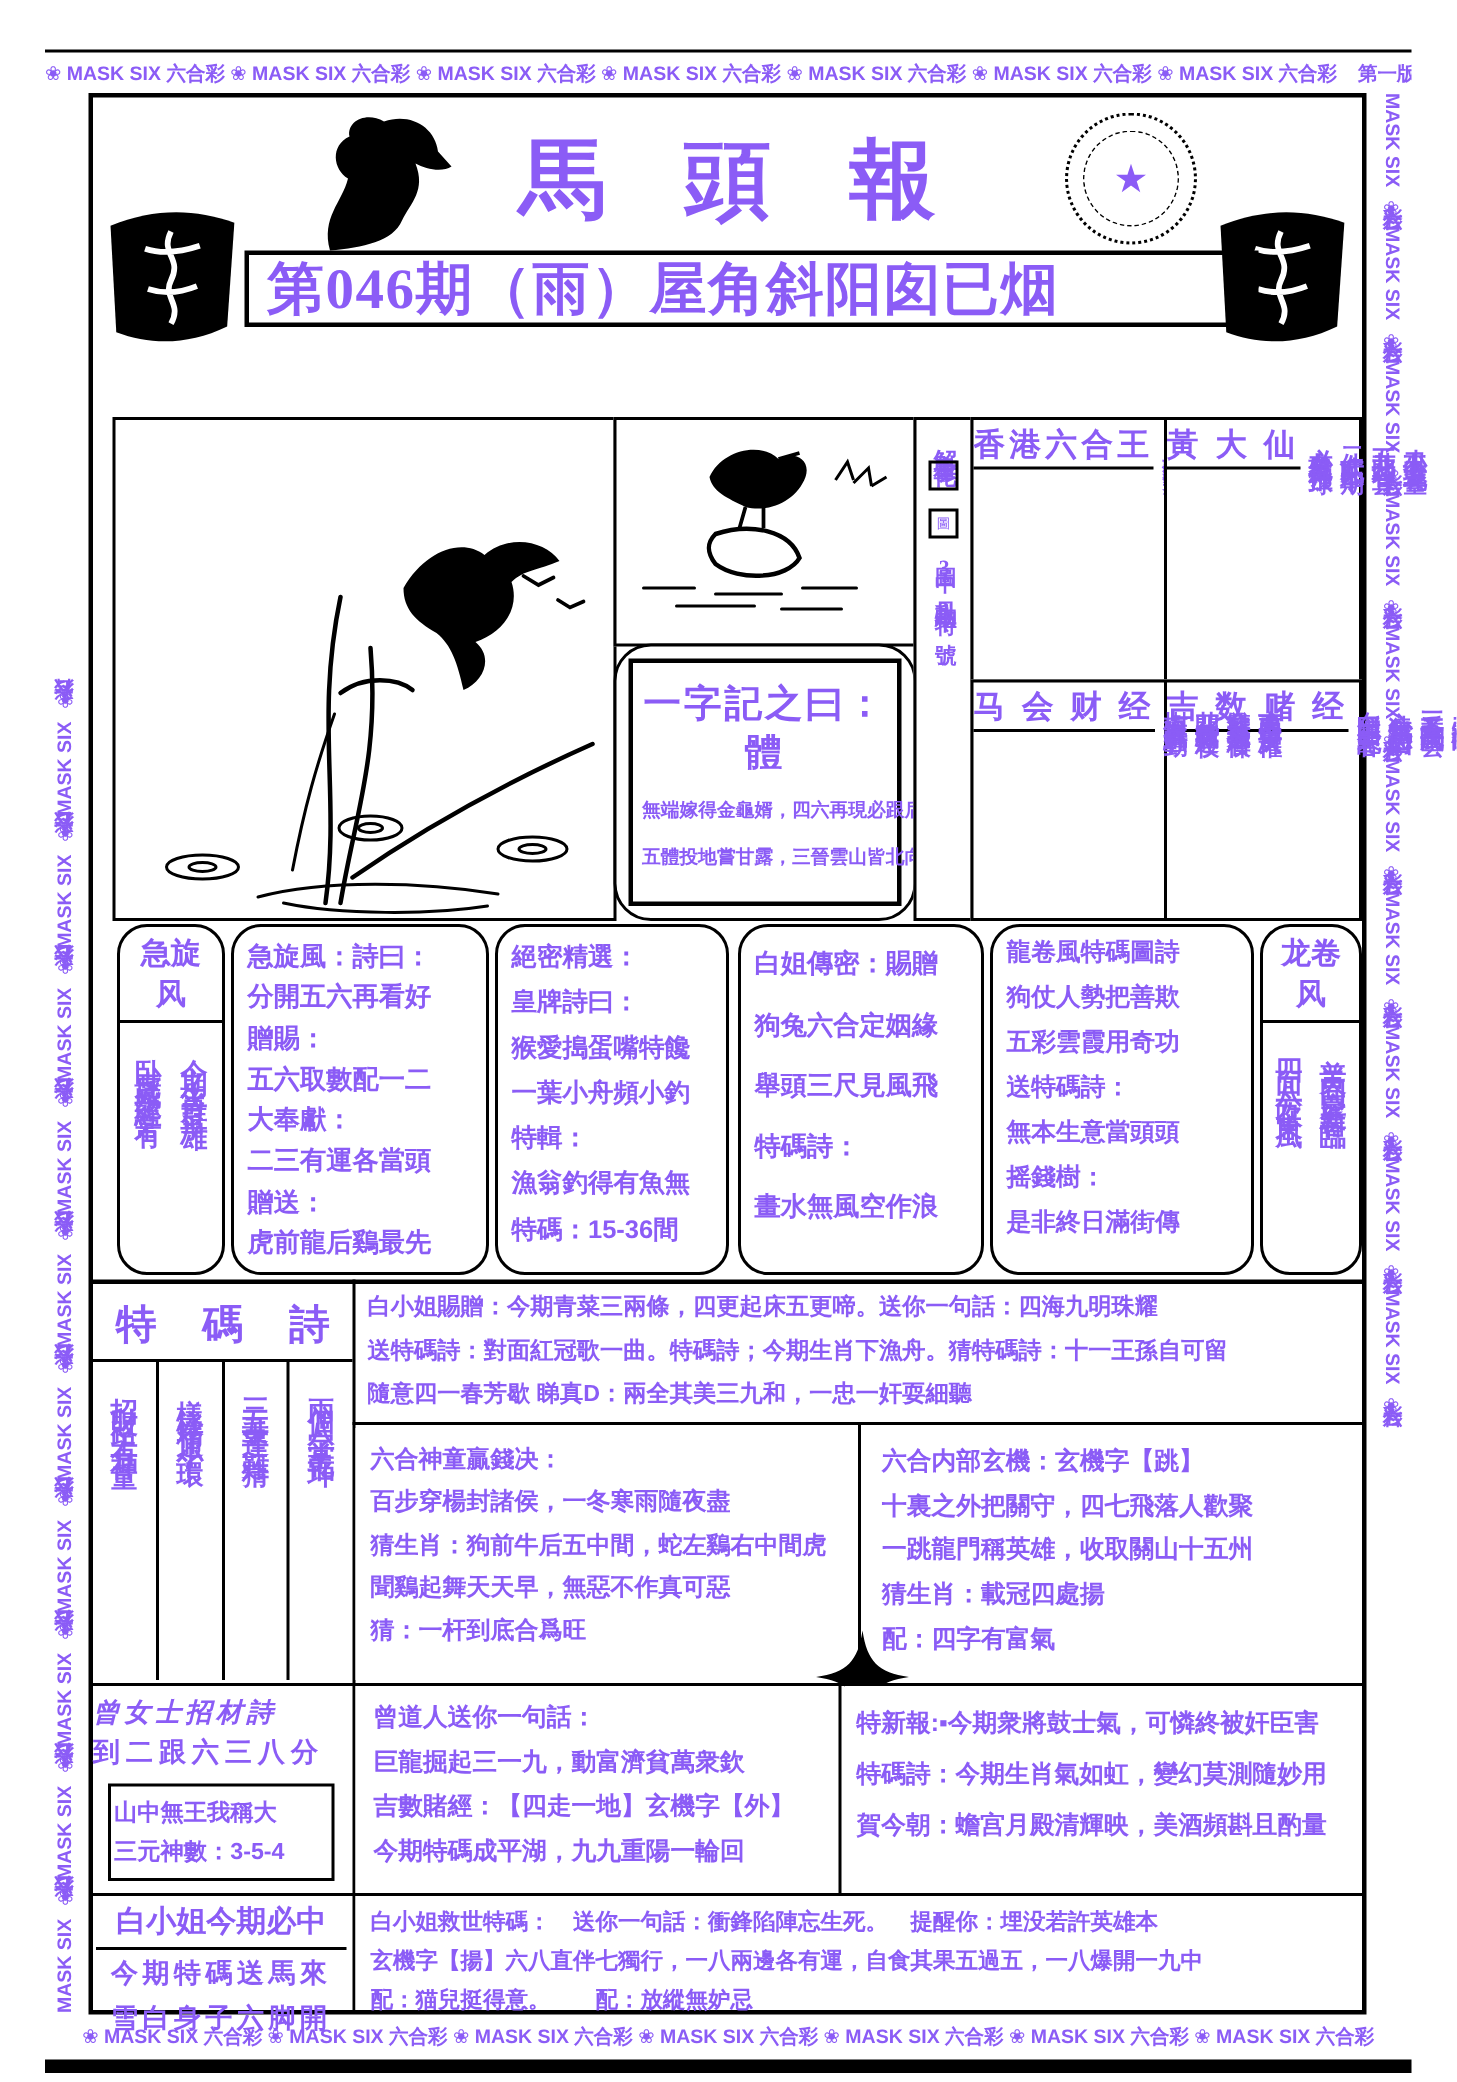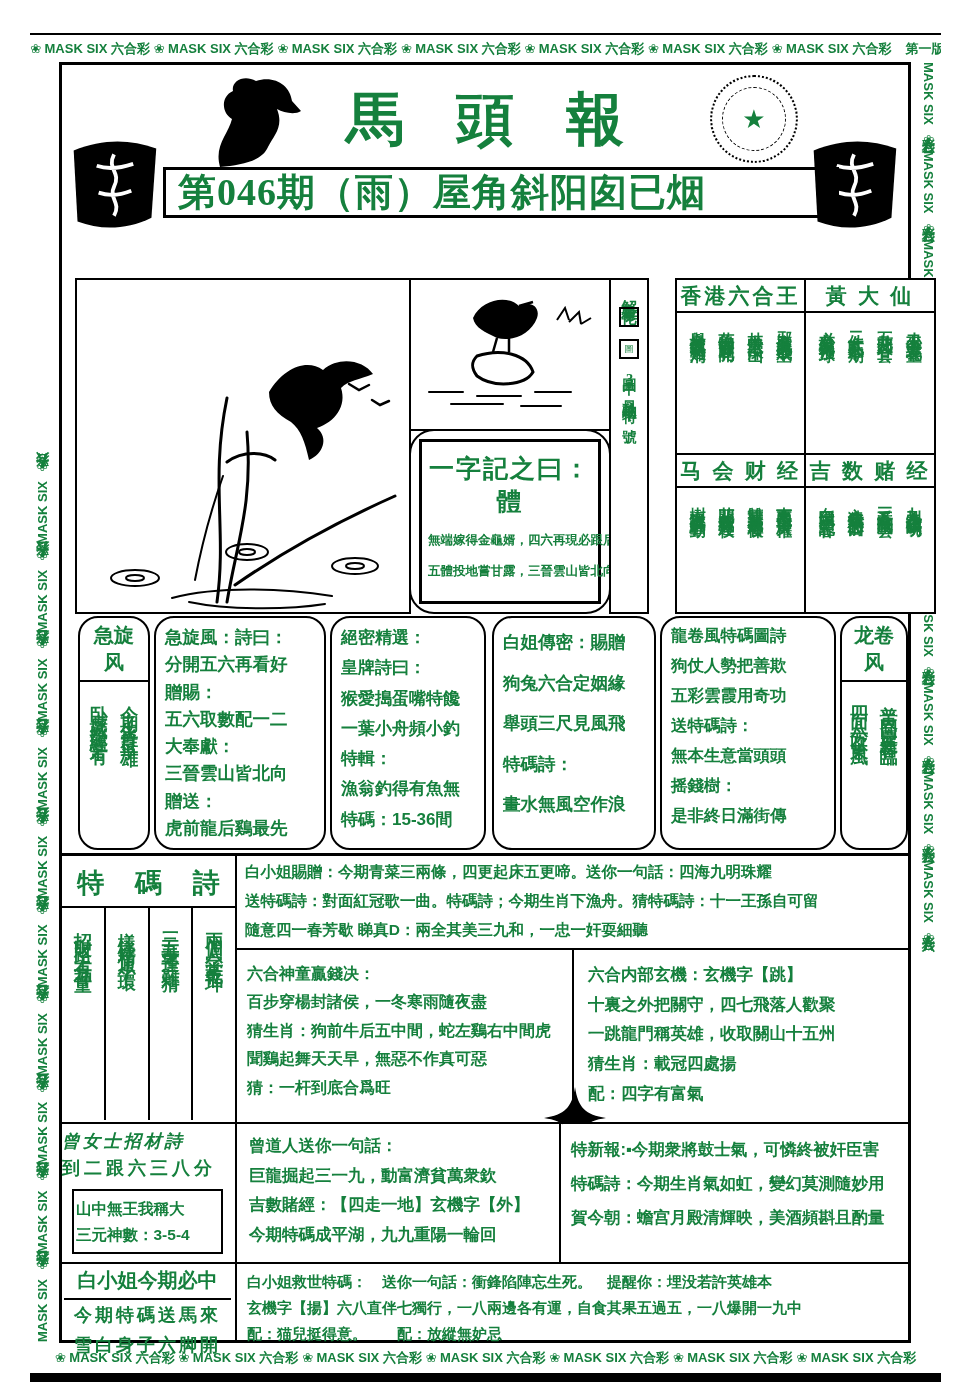--- a/index.html
+++ b/index.html
@@ -1,17 +1,17 @@
 <!DOCTYPE html>
 <html><head>
 <meta charset="utf-8">
 <style>
   *{margin:0;padding:0;box-sizing:border-box;}
   html,body{background:#fff;}
-  .canvas{position:relative;width:971px;height:1388px;background:#fff;color:#15803d;
+  .canvas{position:relative;width:971px;height:1388px;background:#fff;color:#8b5cf6;
           font-family:"Liberation Sans","DejaVu Sans",sans-serif;overflow:hidden;}
   .serif{font-family:"Liberation Serif","DejaVu Serif",serif;}
 
   
   .top-rule{position:absolute;left:30px;top:33px;width:911px;height:2px;background:#000;}
   .mask-top{position:absolute;left:30px;top:37px;width:911px;height:24px;display:flex;align-items:center;
             justify-content:space-between;font-weight:bold;font-size:13px;white-space:nowrap;overflow:hidden;}
   .mask-top .gap{margin-left:14px;}
   .mask-side{position:absolute;top:62px;width:26px;height:1280px;font-weight:bold;font-size:13px;
              white-space:nowrap;overflow:hidden;writing-mode:vertical-rl;text-orientation:mixed;line-height:26px;}
@@ -42,21 +42,21 @@
   .illo-small{left:347px;top:213px;width:202px;height:153px;}
   .word-cell{left:347px;top:364px;width:202px;height:185px;padding:8px;border-radius:25px;}
   .word-inner{border:3px solid #000;height:100%;padding:10px 6px 4px;text-align:center;}
   .word-title{font-weight:bold;font-size:25px;letter-spacing:2px;}
   .word-line{font-weight:bold;font-size:12.5px;margin-top:14px;white-space:nowrap;}
   .strip-cell{left:547px;top:213px;width:40px;height:336px;display:flex;flex-direction:column;align-items:center;padding-top:6px;}
   .strip-txt{writing-mode:vertical-rl;text-orientation:upright;font-weight:bold;font-size:16px;letter-spacing:5px;}
   .seal{width:20px;height:20px;border:2px solid #000;margin:6px 0;font-size:9px;line-height:16px;text-align:center;overflow:hidden;}
   .strip-note{writing-mode:vertical-rl;text-orientation:upright;font-weight:bold;font-size:14.5px;letter-spacing:2px;margin-top:2px;}
 
-  .pbox{display:flex;flex-direction:column;margin-left:28px;}
+  .pbox{display:flex;}
   .p-hk{left:585px;top:213px;width:131px;height:177px;}
   .p-wong{left:714px;top:213px;width:132px;height:177px;}
   .p-fin{left:585px;top:388px;width:131px;height:161px;}
   .p-lucky{left:714px;top:388px;width:132px;height:161px;}
   .pbox-title{height:33px;border-bottom:2px solid #000;display:flex;align-items:center;justify-content:center;
               font-weight:bold;font-size:21px;letter-spacing:3px;white-space:nowrap;}
   .pbox-grid{flex:1;display:flex;justify-content:space-evenly;padding:6px 2px;}
   .pcol{writing-mode:vertical-rl;text-orientation:upright;font-weight:bold;font-size:16px;letter-spacing:2.5px;}
 
   
@@ -253,21 +253,21 @@
         <div class="vcol">今期生肖群爭雄</div>
       </div>
     </div>
     <div class="rbox b2">
       <div class="rlines">
         <div>急旋風：詩曰：</div>
         <div>分開五六再看好</div>
         <div>贈賜：</div>
         <div>五六取數配一二</div>
         <div>大奉獻：</div>
-        <div>三晉雲山皆北向</div>
+        <div>二三有運各當頭</div>
         <div>贈送：</div>
         <div>虎前龍后鷄最先</div>
       </div>
     </div>
     <div class="rbox b3">
       <div class="rlines">
         <div>絕密精選：</div>
         <div>皇牌詩曰：</div>
         <div>猴愛搗蛋嘴特饞</div>
         <div>一葉小舟頻小釣</div>

